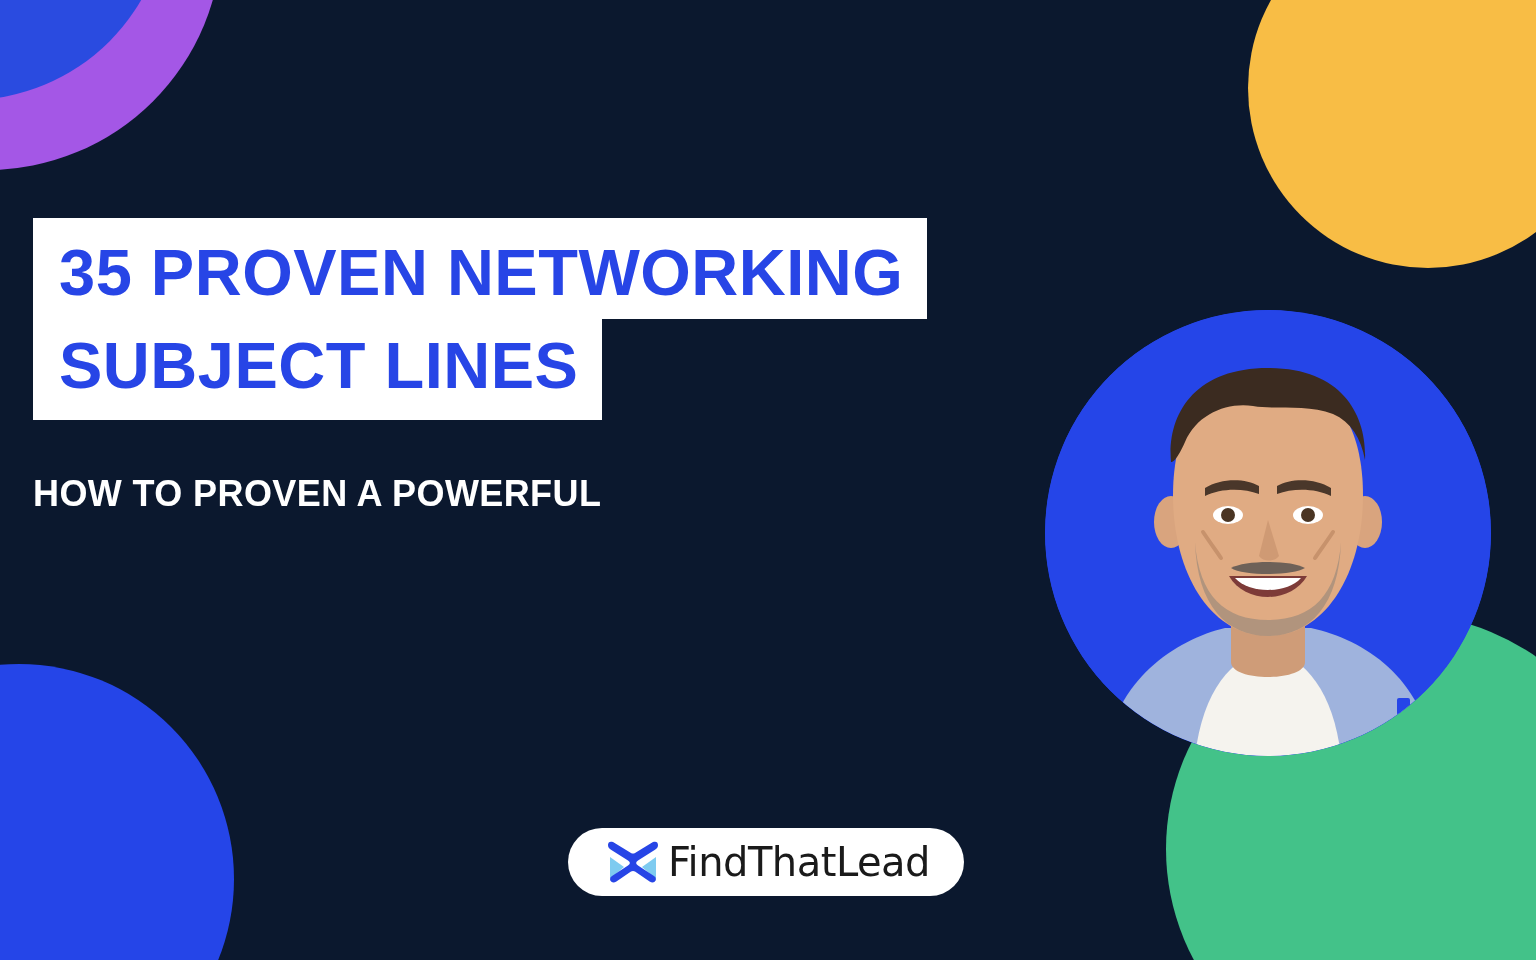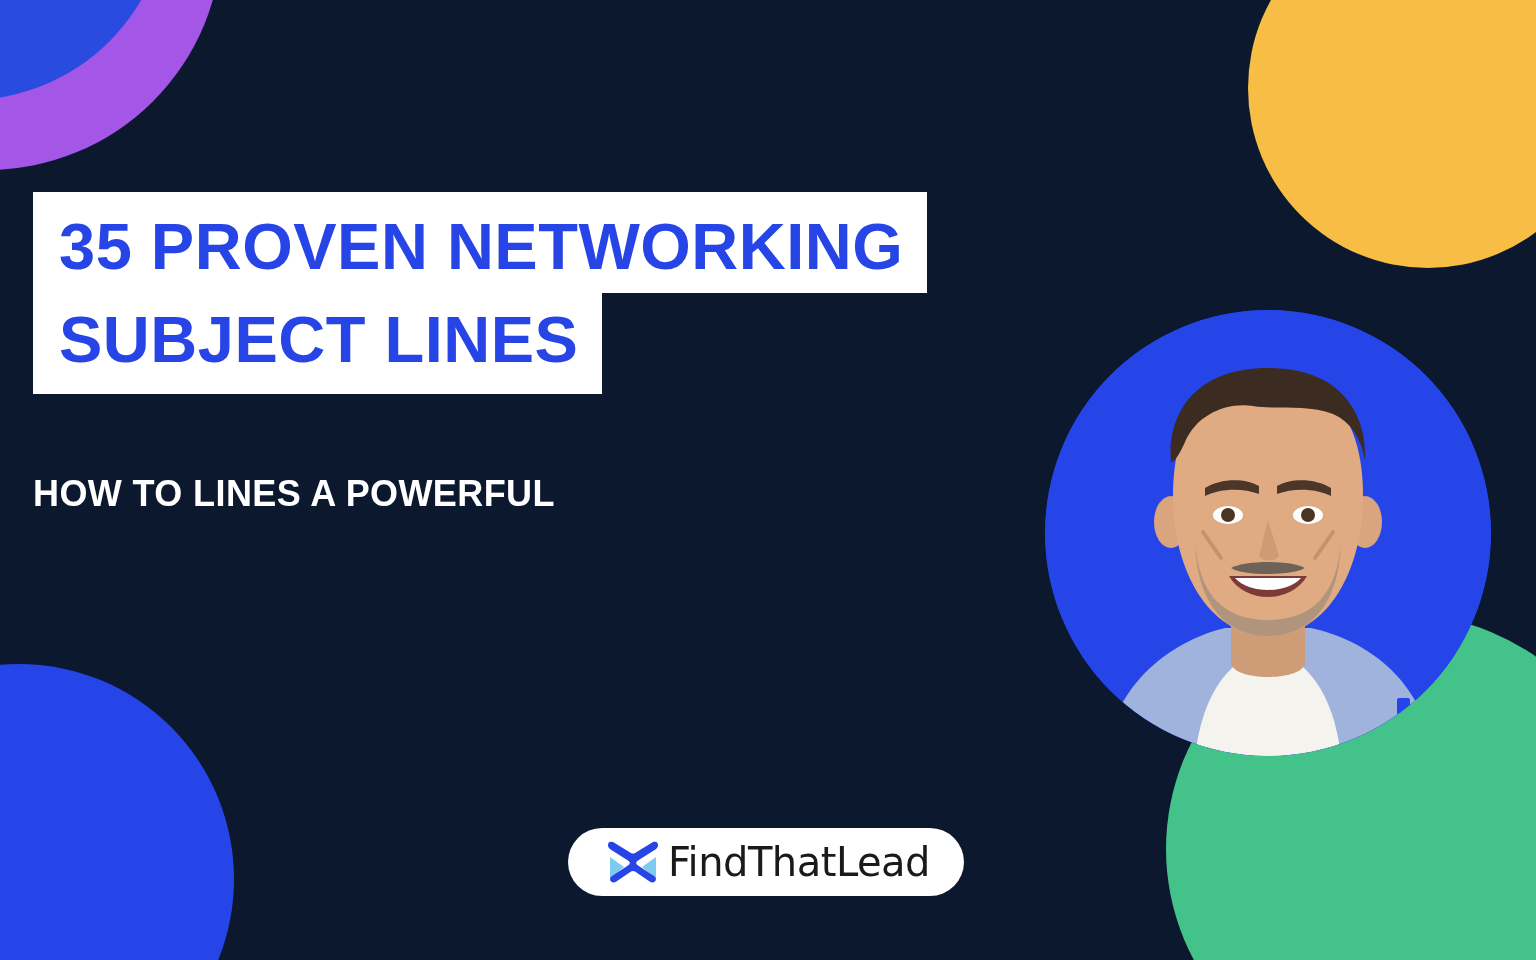--- a/index.html
+++ b/index.html
@@ -55,21 +55,21 @@
     border-radius: 50%;
     background: #2545e8;
     overflow: hidden;
   }
   .portrait-svg { position: absolute; left: 0; top: 0; width: 100%; height: 100%; }
 
   
   .title-block {
     position: absolute;
     left: 33px;
-    top: 192px;
+    top: 218px;
   }
   .title-line {
     background: #ffffff;
     color: #2745e6;
     font-weight: 700;
     font-size: 65px;
     letter-spacing: 0.5px;
     line-height: 1;
     display: block;
     width: max-content;
@@ -175,21 +175,21 @@
       </g>
     </svg>
   </div>
 
   <div class="title-block">
     <span class="title-line l1">35 PROVEN NETWORKING</span>
     <span class="title-line l2">SUBJECT LINES</span>
   </div>
 
   <div class="subtitle">
-    <span>HOW TO LINES A POWERFUL</span>
+    <span>HOW TO PROVEN A POWERFUL</span>
   </div>
 
   <div class="logo-pill">
     <svg class="logo-mark" viewBox="0 0 62 46" xmlns="http://www.w3.org/2000/svg">
       <path d="M8 18 L8 40 L22 28 Z" fill="#7ecbf0"></path>
       <path d="M54 18 L54 40 L40 28 Z" fill="#7ecbf0"></path>
       <path d="M6 6 C6 3 8 2 11 3 L29 14 C30.2 14.7 31.8 14.7 33 14 L51 3 C54 2 56 3 56 6 C56 8 55 9.5 53 10.8 L36 21.5 C33.5 23.1 33.5 24.9 36 26.5 L52 37 C54.4 38.5 54.6 41.4 52.6 42.8 C51 43.9 49.4 43.6 47.6 42.4 L33 32.6 C31.8 31.8 30.2 31.8 29 32.6 L14.4 42.4 C12.6 43.6 11 43.9 9.4 42.8 C7.4 41.4 7.6 38.5 10 37 L26 26.5 C28.5 24.9 28.5 23.1 26 21.5 L9 10.8 C7 9.5 6 8 6 6 Z" fill="#2745e6"></path>
     </svg>
     <span class="logo-text">FindThatLead</span>
   </div>

